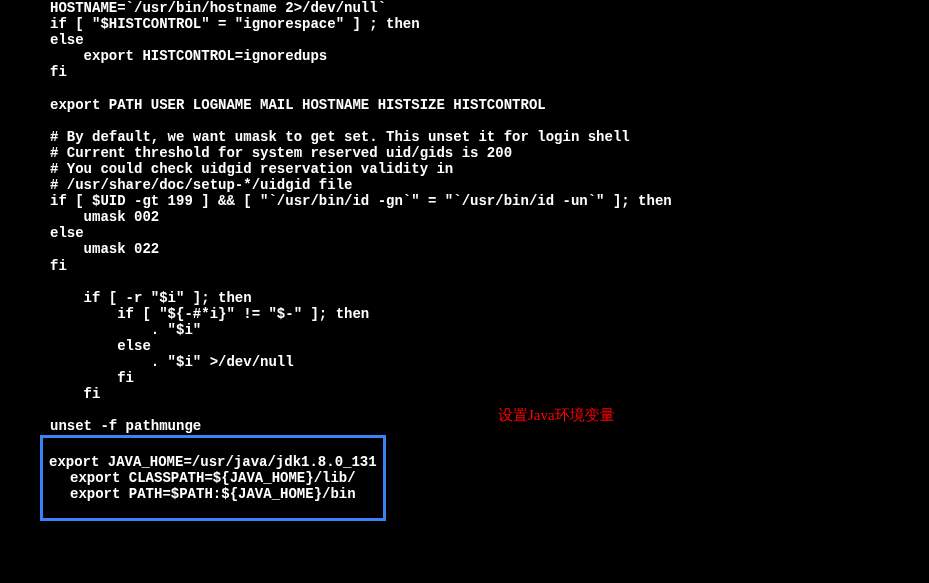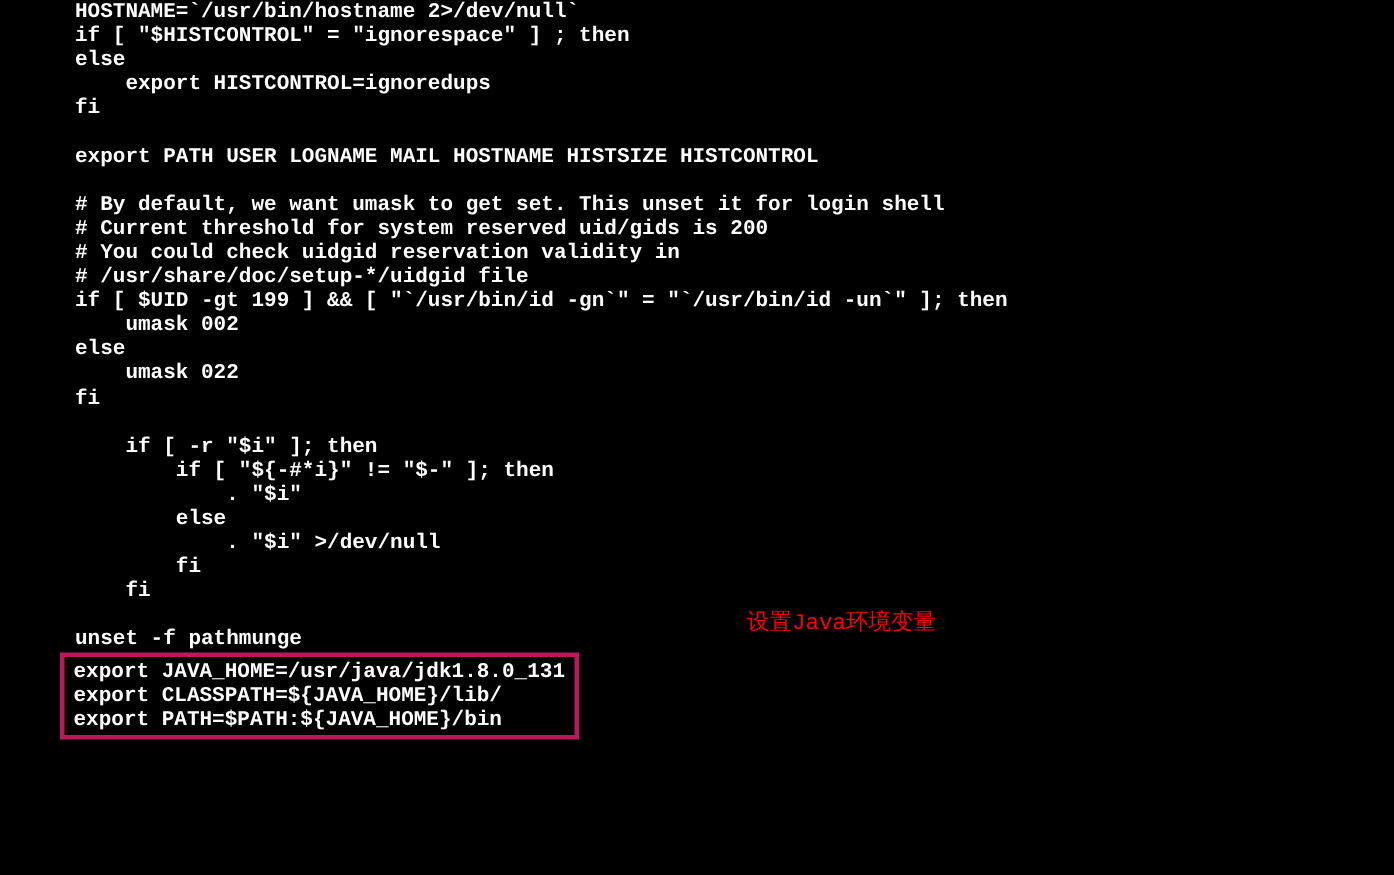--- a/index.html
+++ b/index.html
@@ -17,29 +17,30 @@
       height: 583px;
       padding: 0px 50px;
       overflow: hidden;
       position: relative;
       font-weight: bold;
     }
     .terminal-line {
       white-space: pre;
     }
     .highlighted-box {
-      border: 3px solid #be185d;
-      padding: 2px 6px;
+      border: 3px solid #3b82f6;
+      padding: 16px 6px;
       margin-left: -10px;
       display: inline-block;
+      text-align: center;
     }
     .annotation {
       position: absolute;
       color: #ff0000;
-      font-family: Liberation Mono, monospace;
+      font-family: Liberation Serif, serif;
       font-weight: normal;
       font-size: 15px;
       left: 498px;
       top: 407px;
     }
   </style>
 </head>
 <body>
 
 <div>

